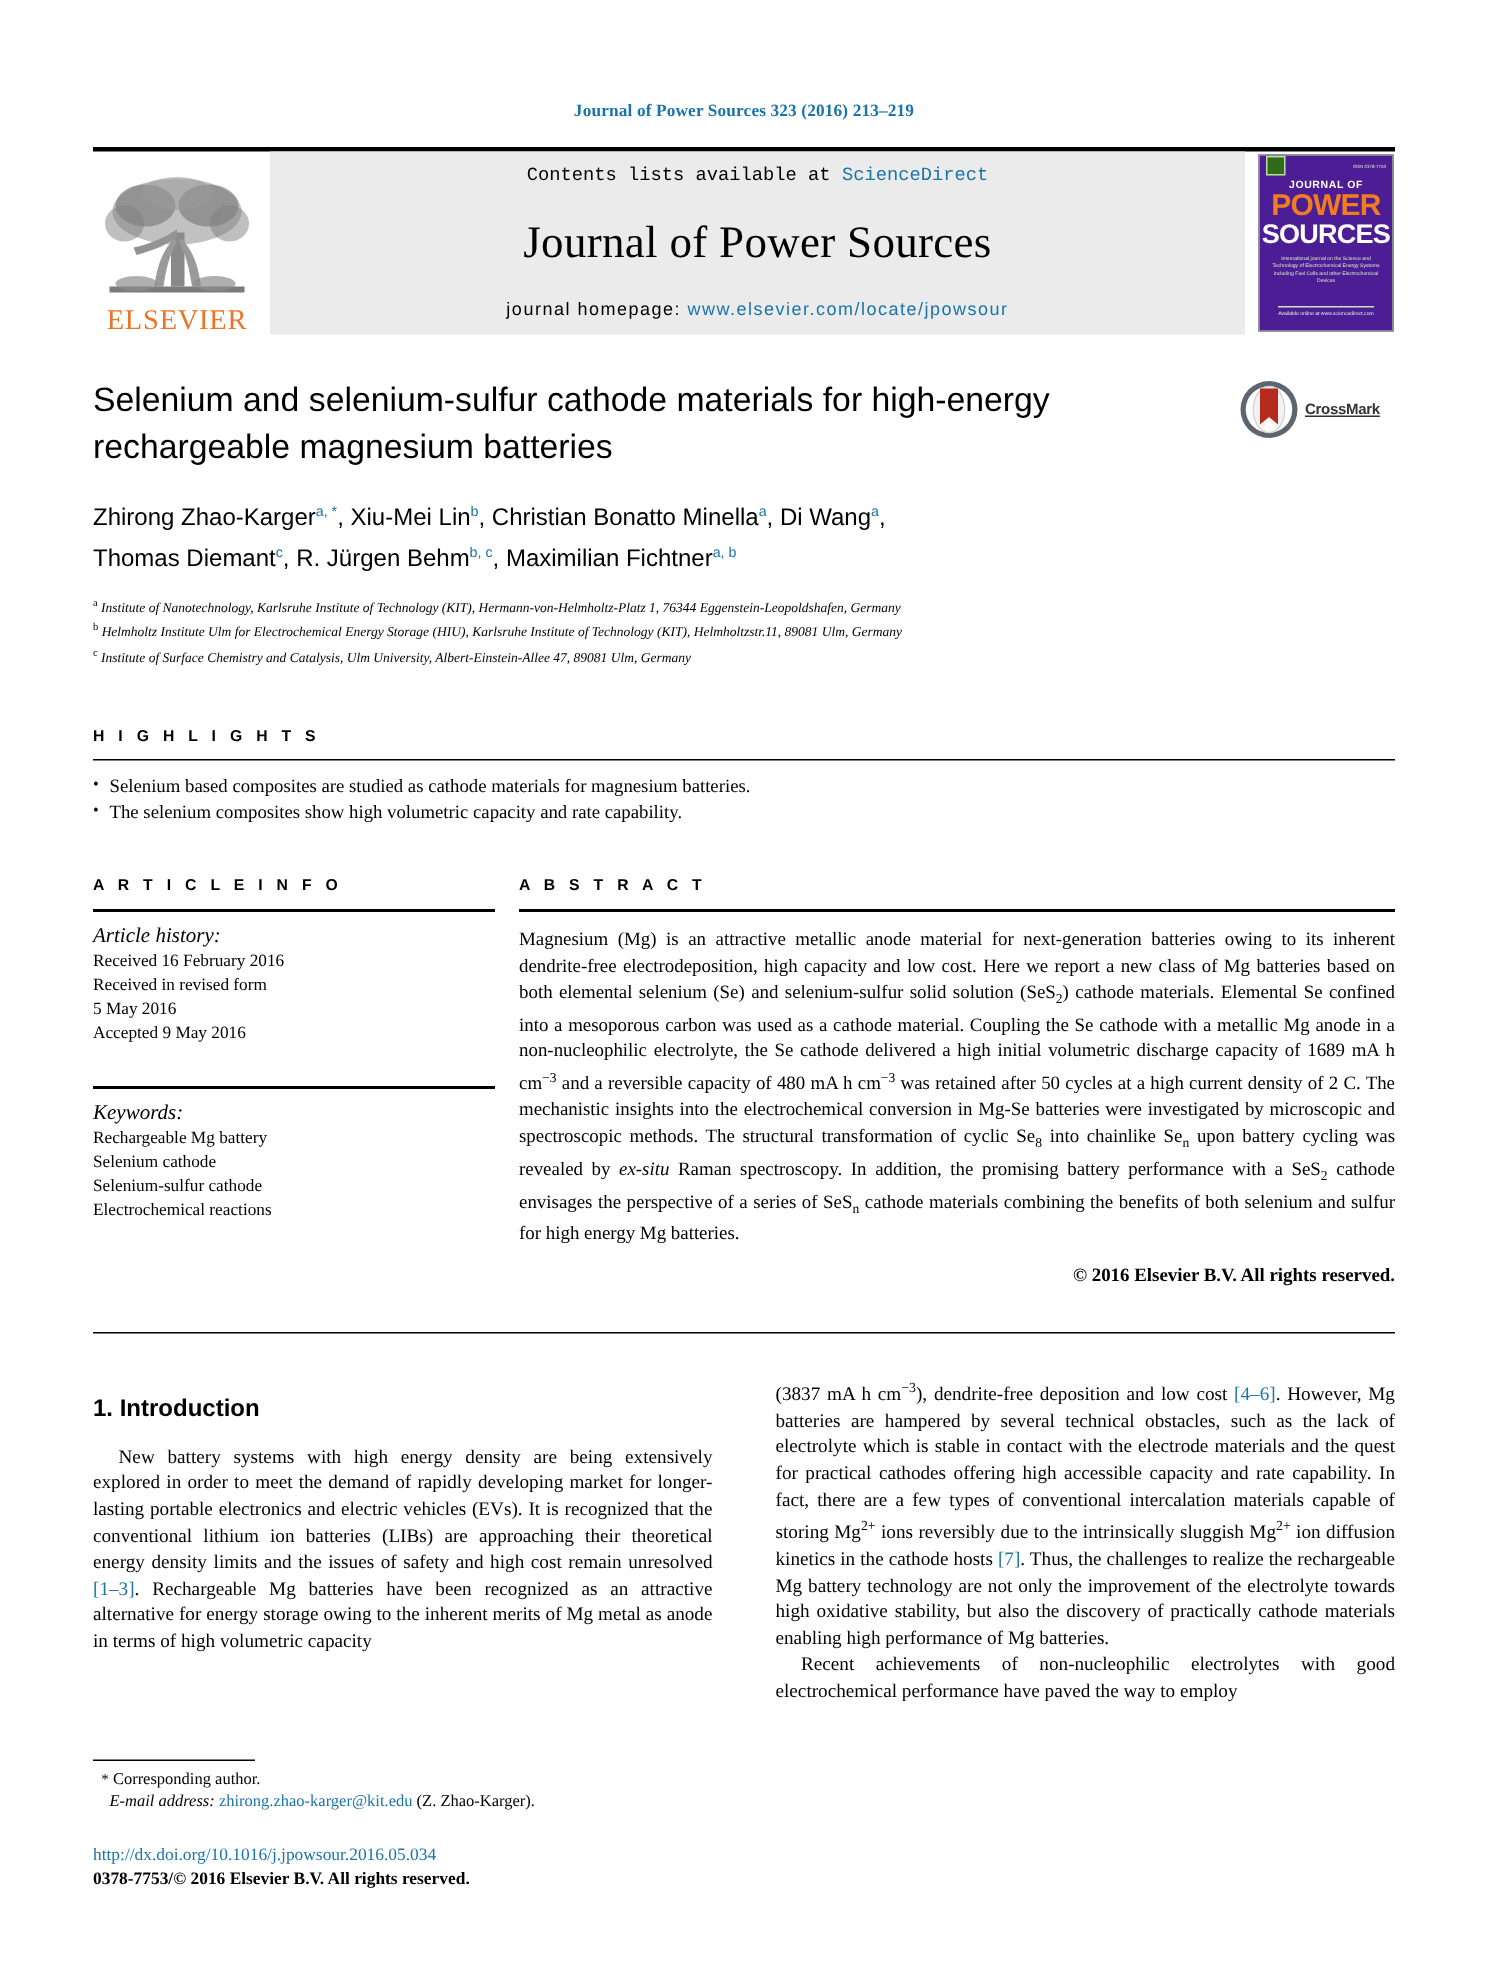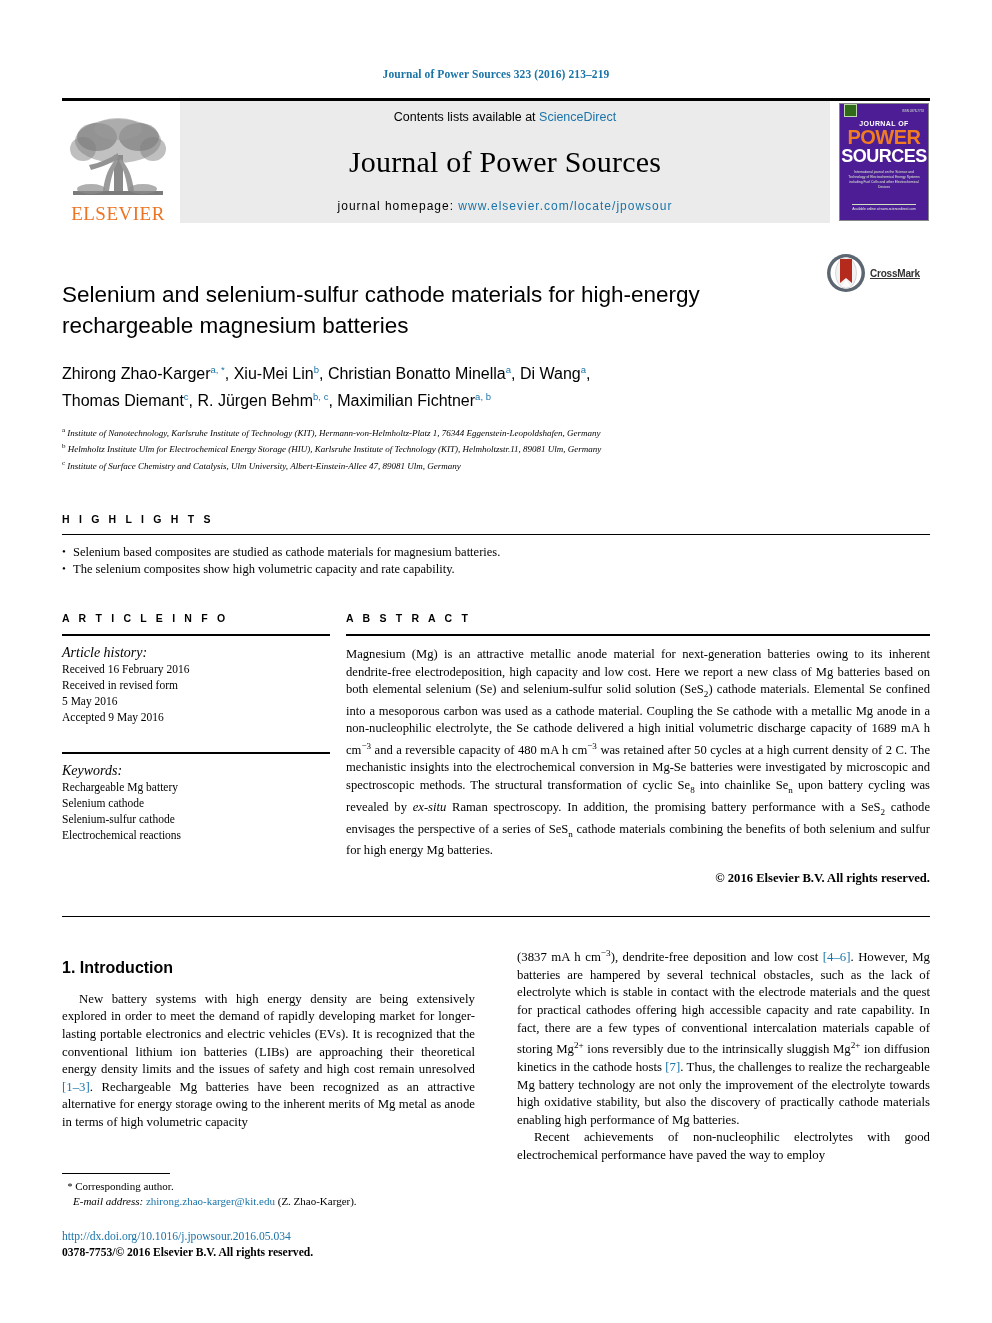--- a/index.html
+++ b/index.html
@@ -65,21 +65,21 @@
     background: #ebebeb;
     display: flex;
     flex-direction: column;
     align-items: center;
     justify-content: space-between;
     padding: 9px 0 10px 0;
     margin-left: 6px;
     margin-right: 8px;
   }
   .contents-line {
-    font-family: Liberation Sans, sans-serif;
+    font-family: Liberation Mono, monospace;
     font-size: 12.5px;
     color: #000;
   }
   .contents-line .sd {
     color: #1a74a8;
   }
   .journal-title {
     font-family: "Liberation Serif", serif;
     font-size: 30px;
     letter-spacing: 0.2px;
@@ -141,21 +141,21 @@
     border-top: 0.5px solid #cfe2c0; padding-top: 2px;
     color: #e8f2e2; font-size: 3.4px; text-align: center; line-height: 5px;
   }
 
   
   .title-area {
     margin-top: 28px;
     display: flex;
     align-items: flex-start;
   }
-  .title-main { flex: 1 1 auto; padding-right: 12px; margin-top: 28px; }
+  .title-main { flex: 1 1 auto; padding-right: 12px; }
   .paper-title {
     font-family: "Liberation Sans", sans-serif;
     font-size: 22.5px;
     line-height: 31px;
     font-weight: normal;
     margin: 0;
     color: #000;
   }
   .authors {
     margin-top: 17px;

